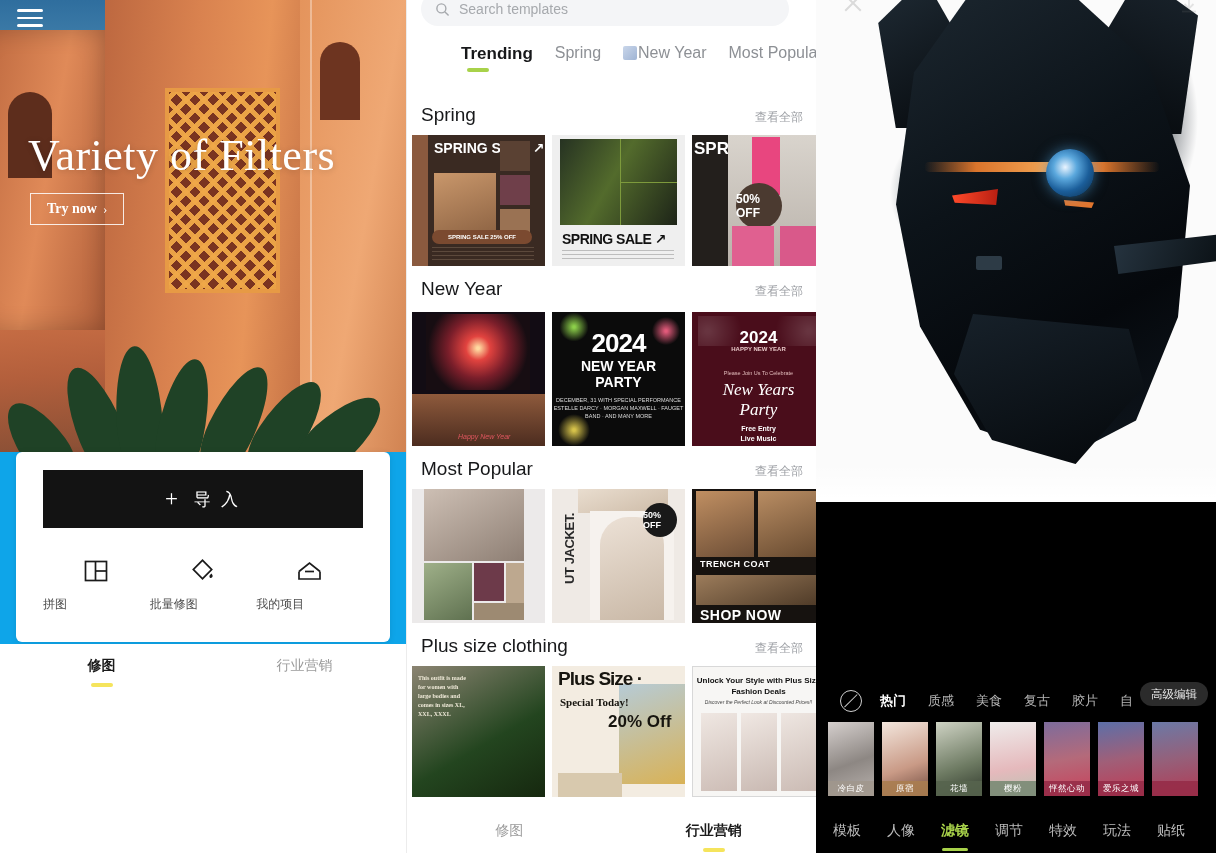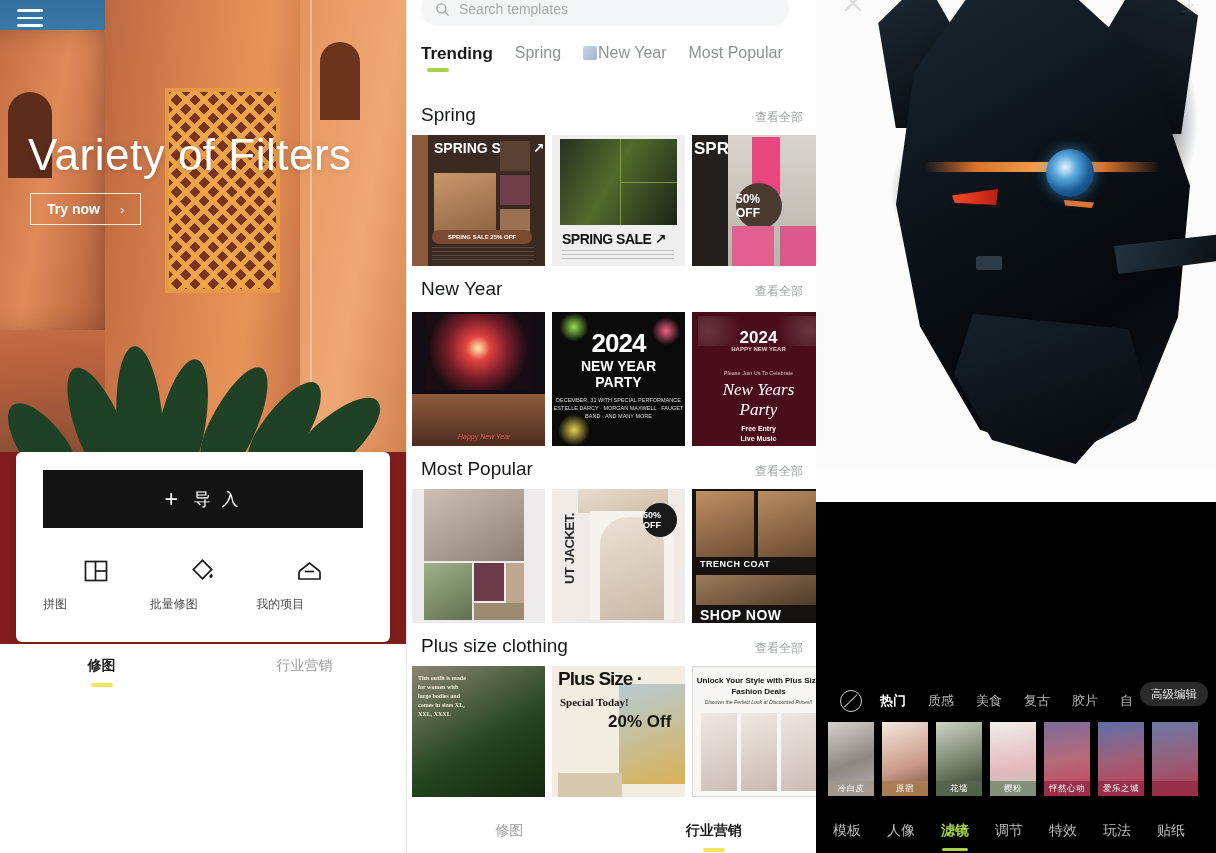--- a/index.html
+++ b/index.html
@@ -6,21 +6,21 @@
   html, body {
     width: 1216px; height: 853px;
     font-family: "Liberation Sans", "DejaVu Sans", sans-serif;
     overflow: hidden; background: #fff;
   }
   .stage { position: relative; width: 1216px; height: 853px; display: flex; }
 
   
   .panel-left {
     position: relative; width: 406px; height: 688px;
-    background: #7f1d1d; overflow: hidden;
+    background: #0ea5e9; overflow: hidden; font-family: Liberation Serif, serif;
   }
   .hero {
     position: relative; width: 406px; height: 452px; overflow: hidden;
     background: linear-gradient(175deg,#3c7fae 0%,#5a93b8 14%,#9a5f43 22%,#c8724a 34%,#d8804f 48%,#cf7347 62%,#b35f3c 78%,#7a4a33 100%);
   }
   .hero-sky {
     position:absolute; left:0; top:0; width:100%; height:150px;
     background: linear-gradient(180deg,#2f6e9e 0%,#4e8cb4 55%,#7e8ba0 100%);
   }
   .hero-tower-l {
@@ -72,21 +72,21 @@
   .hamburger i{ display:block; height:2.5px; background:#fff; border-radius:2px; margin-bottom:5px; }
   .hero-title{
     position:absolute; left:28px; top:130px; color:#fff;
     font-size:44px; font-weight:400; letter-spacing:.5px;
     text-shadow:0 1px 6px rgba(0,0,0,.18);
   }
   .hero-cta{
     position:absolute; left:30px; top:193px;
     border:1px solid rgba(255,255,255,.85); color:#fff;
     padding:7px 16px; font-size:14px; font-weight:700;
-    display:flex; align-items:flex-end; gap:20px; cursor:pointer;
+    display:flex; align-items:flex-end; gap:6px; cursor:pointer;
   }
   .hero-cta .chev{ font-weight:400; font-size:13px; }
 
   .left-card{
     position:absolute; left:16px; top:452px; width:374px; height:190px;
     background:#fff; border-radius:6px; box-shadow:0 1px 6px rgba(0,0,0,.10);
     padding:18px 27px 0 27px;
   }
   .import-btn{
     width:100%; height:58px; background:#131313; color:#fff;
@@ -120,21 +120,21 @@
     position:absolute; left:14px; top:-8px; width:368px; height:34px;
     background:#f4f5f7; border-radius:17px; display:flex; align-items:center;
     gap:9px; padding:0 14px; cursor:text;
   }
   .searchbar .sph{ font-size:14px; color:#a6a9ad; }
   .cat-tabs{
     position:absolute; left:14px; top:44px; width:390px; height:34px;
     display:flex; align-items:flex-start; gap:22px;
   }
   .ctab{ font-size:16px; color:#8d9095; position:relative; cursor:pointer; white-space:nowrap; }
-  .ctab.active{ color:#17181a; font-weight:700; font-size:17px; }
+  .ctab.active{ color:#17181a; font-weight:700; font-size:17px;margin-left:40px; }
   .ctab.active:after{
     content:""; position:absolute; left:6px; bottom:-8px; width:22px; height:4px;
     background:#a8d24a; border-radius:2px;
   }
   .ctab .emoji{
     display:inline-block; width:14px; height:14px; vertical-align:-2px;
     background:linear-gradient(135deg,#c9d6ea,#9fb4d4); margin-right:1px; border-radius:2px;
   }
   .scroll-area{ position:absolute; left:0; top:92px; width:410px; bottom:44px; overflow:hidden; }
   .sec-head{

